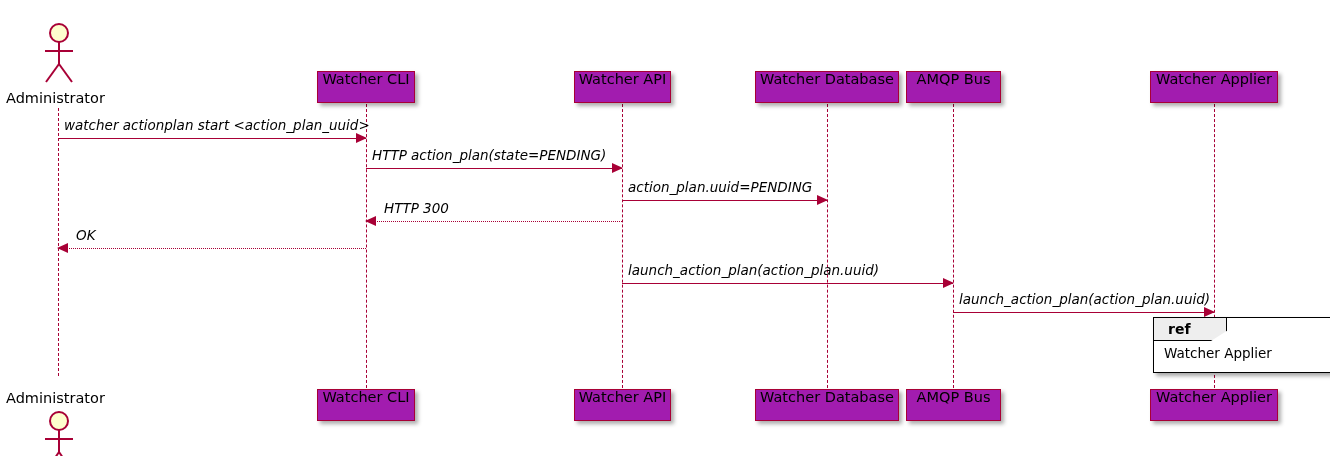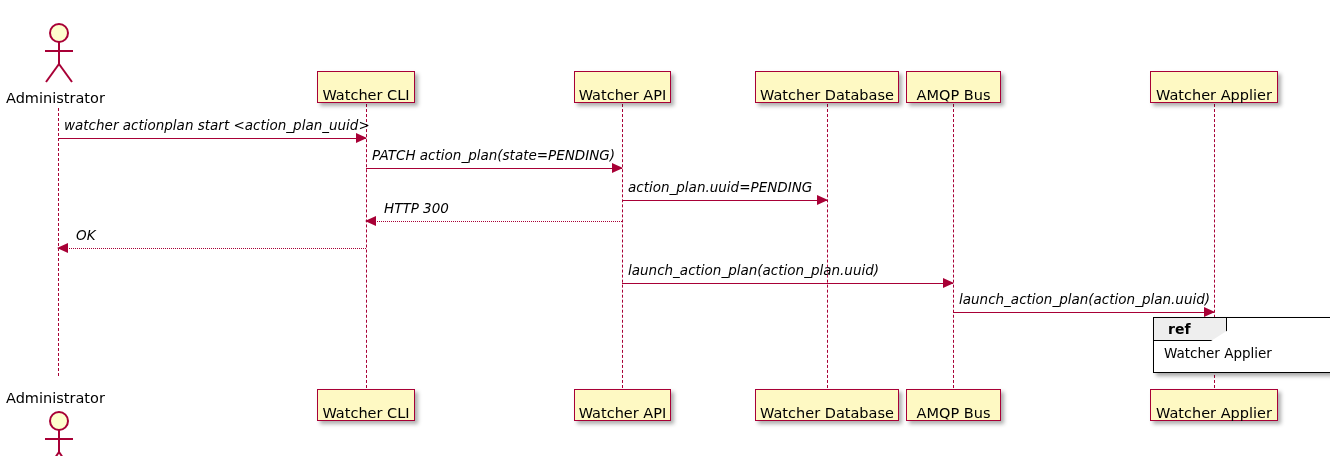--- a/index.html
+++ b/index.html
@@ -20,27 +20,27 @@
   }
   .lifeline {
     position: absolute;
     width: 0;
     border-left: 1.5px dashed #A80036;
     z-index: 1;
   }
   .pbox {
     position: absolute;
     box-sizing: border-box;
-    background: #fef9c3;
+    background: #a21caf;
     border: 1.5px solid #A80036;
     color: #000000;
     font-size: 14.5px;
     line-height: 1;
     display: flex;
-    align-items: flex-end;
+    align-items: flex-start;
     justify-content: center;
     white-space: nowrap;
     z-index: 3;
     box-shadow: 3px 3px 4px rgba(0,0,0,0.32);
   }
   .actor-label {
     position: absolute;
     font-size: 14.5px;
     color: #000000;
     white-space: nowrap;
@@ -195,21 +195,21 @@
 
   <div class="msg right" style="left:58px; top:118px; width:308px;">
     <div class="line"></div>
     <div class="head"></div>
     <div class="label">watcher actionplan start &lt;action_plan_uuid&gt;</div>
   </div>
 
   <div class="msg right" style="left:366px; top:148px; width:256px;">
     <div class="line"></div>
     <div class="head"></div>
-    <div class="label">PATCH action_plan(state=PENDING)</div>
+    <div class="label">HTTP action_plan(state=PENDING)</div>
   </div>
 
   <div class="msg right" style="left:622px; top:180px; width:205px;">
     <div class="line"></div>
     <div class="head"></div>
     <div class="label">action_plan.uuid=PENDING</div>
   </div>
 
   <div class="msg left dotted" style="left:366px; top:201px; width:256px;">
     <div class="line"></div>

